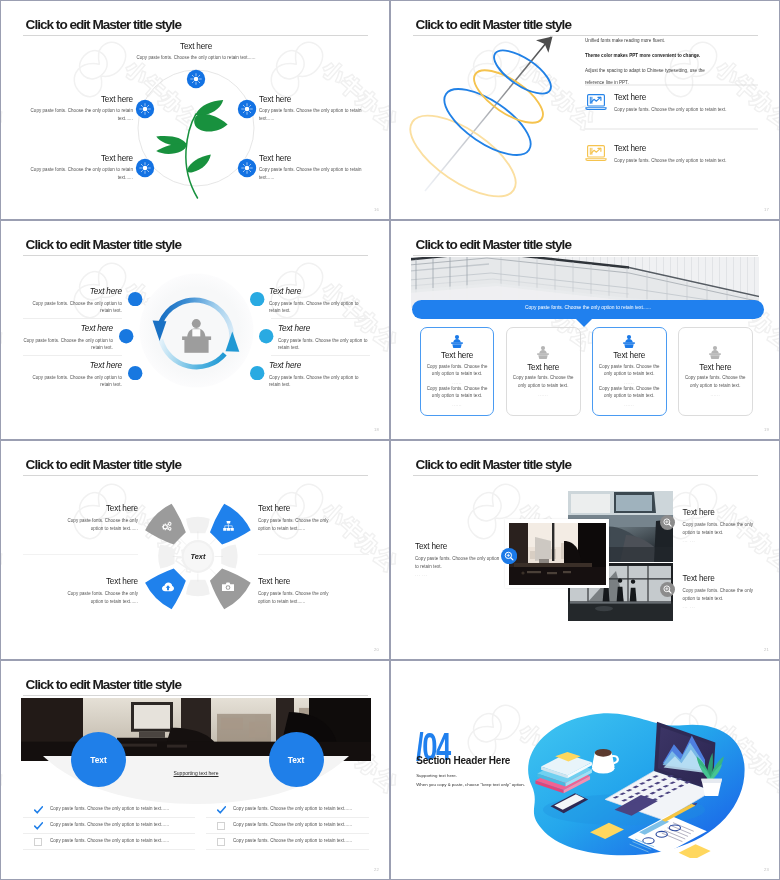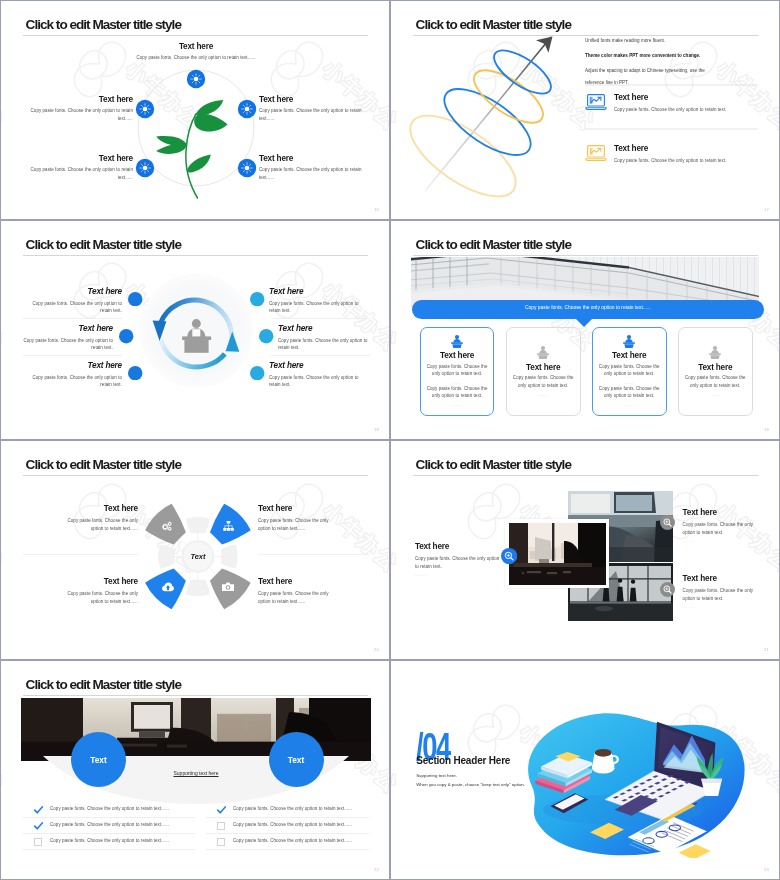--- a/index.html
+++ b/index.html
@@ -2,21 +2,21 @@
 <html><head>
 <meta charset="utf-8">
 <style>
   html,body{margin:0;padding:0;background:#fff;}
   body{width:780px;height:880px;font-family:"Liberation Sans",sans-serif;overflow:hidden;}
   #sheet{position:absolute;left:0;top:0;width:780px;height:880px;background:#9b9fb2;}
   .slide{position:absolute;background:#fff;overflow:hidden;width:388px;height:218px;}
   .title{position:absolute;left:24.6px;top:16.1px;font-weight:bold;color:#1b1b1b;font-size:13.6px;letter-spacing:-1.0px;white-space:nowrap;}
   .hr{position:absolute;background:#d6d6d6;height:1px;left:22px;top:34px;width:345px;}
   .pno{position:absolute;right:10px;bottom:7px;font-size:4.2px;color:#c2c2c2;letter-spacing:.2px;}
-  .th{font-weight:bold;color:#1a1a1a;font-size:8.2px;letter-spacing:-0.18px;white-space:nowrap;}
+  .th{font-weight:normal;color:#1a1a1a;font-size:8.2px;letter-spacing:-0.18px;white-space:nowrap;}
   .bc{color:#4f4f4f;font-size:4.45px;line-height:1.78;letter-spacing:0.08px;}
   .wmsvg{position:absolute;pointer-events:none;z-index:0;left:0;top:0;}
   .slide{isolation:isolate;}
   .t{position:absolute;}
   .sv{position:absolute;left:0;top:0;width:388px;height:218px;}
 </style>
 </head>
 <body>
 
 <div id="sheet">

